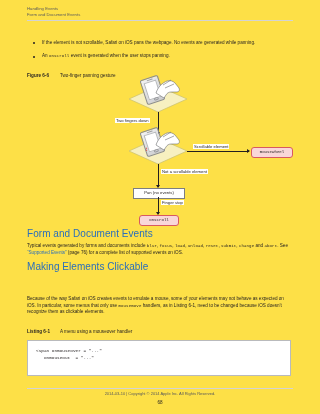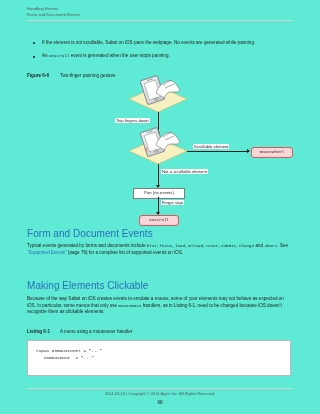--- a/index.html
+++ b/index.html
@@ -11,21 +11,21 @@
     width: 320px;
     height: 414px;
     overflow: hidden;
     font-family: "Liberation Sans", sans-serif;
     color: #231f20;
     position: relative;
   }
   .page {
     position: absolute;
     inset: 0;
-    background: #5eead4;
+    background: #fde047;
     padding-left: 28px;
   }
 
   
   .runhead {
     position: absolute;
     left: 27px;
     top: 6px;
     width: 266px;
   }
@@ -361,21 +361,21 @@
     <div class="edge edge-v" style="left:130.5px; top:115px; height:17px;"></div>
     <div class="arrowhead-down" style="left:128.5px; top:130px;"></div>
     <div class="edgelabel" style="left:134px; top:118px;">Finger stop</div>
 
     <div class="box-event" style="left:112px; top:133px; width:38px;">onscroll</div>
   </div>
 
   <h2 class="sec" style="top:228px;">Form and Document Events</h2>
   <div class="para" id="para0" style="top:243px;"><span>Typical events generated by forms and documents include </span><code class="mono">blur</code><span>, </span><code class="mono">focus</code><span>, </span><code class="mono">load</code><span>, </span><code class="mono">unload</code><span>, </span><code class="mono">reset</code><span>, </span><code class="mono">submit</code><span>, </span><code class="mono">change</code><span> and </span><code class="mono">abort</code><span>. See </span><a class="link" href="#" style="text-decoration: none;">“Supported Events”</a><span> (page 76) for a complete list of supported events on iOS.</span></div>
 
-  <h2 class="sec" style="top:280px;">Making Elements Clickable</h2>
+  <h2 class="sec" style="top:261px;">Making Elements Clickable</h2>
   <div class="para" id="para1" style="top:296px;"><span>Because of the way Safari on iOS creates events to emulate a mouse, some of your elements may not behave as expected on iOS. In particular, some menus that only use </span><code class="mono">mousemove</code><span> handlers, as in Listing 6-1, need to be changed because iOS doesn’t recognize them as clickable elements.</span></div>
 
   <div class="listcap" style="top:329px;">
     <b>Listing 6-1</b><span class="sep"></span><span>A menu using a mouseover handler</span>
   </div>
 
   <div class="codebox" style="top:340px;">
     <pre>&lt;span onmouseover = "..."
    onmouseout  = "..."</pre>
   </div>

